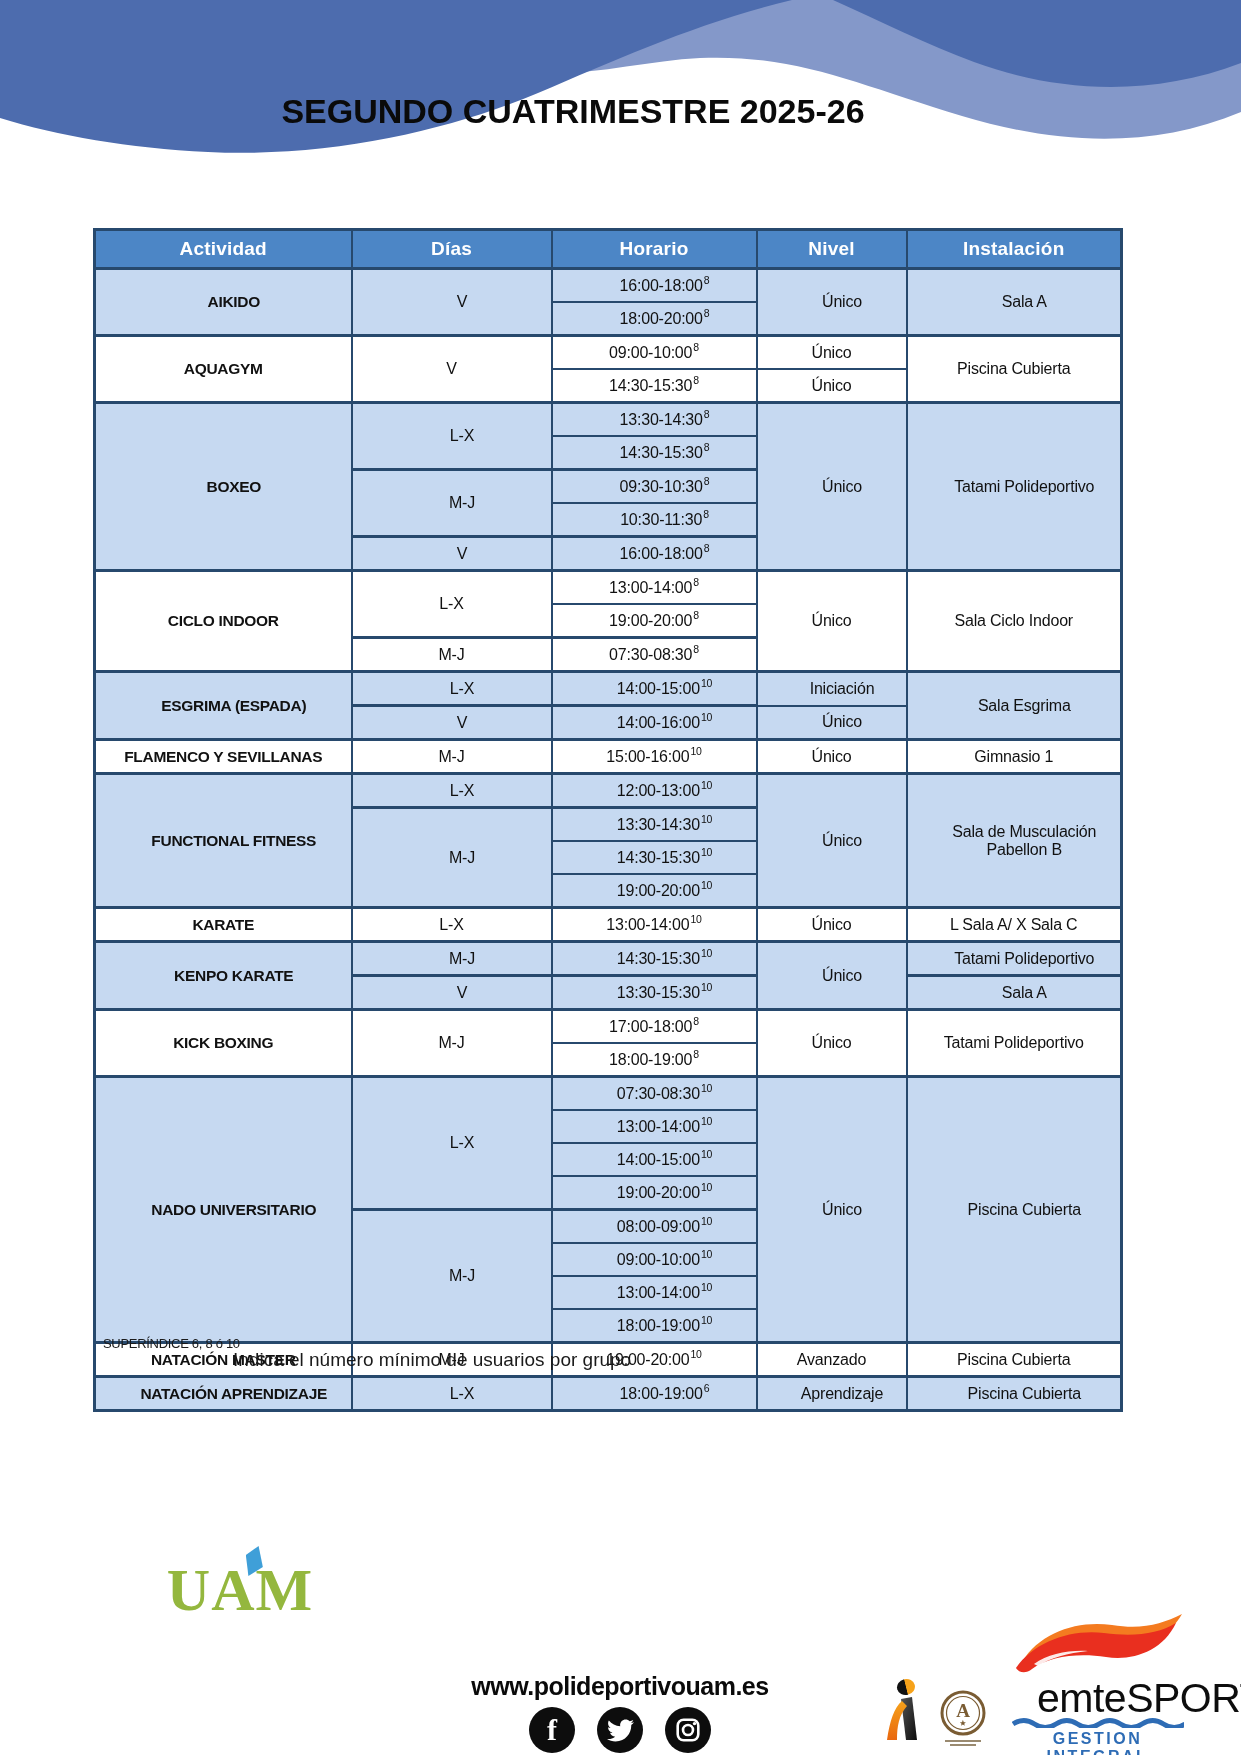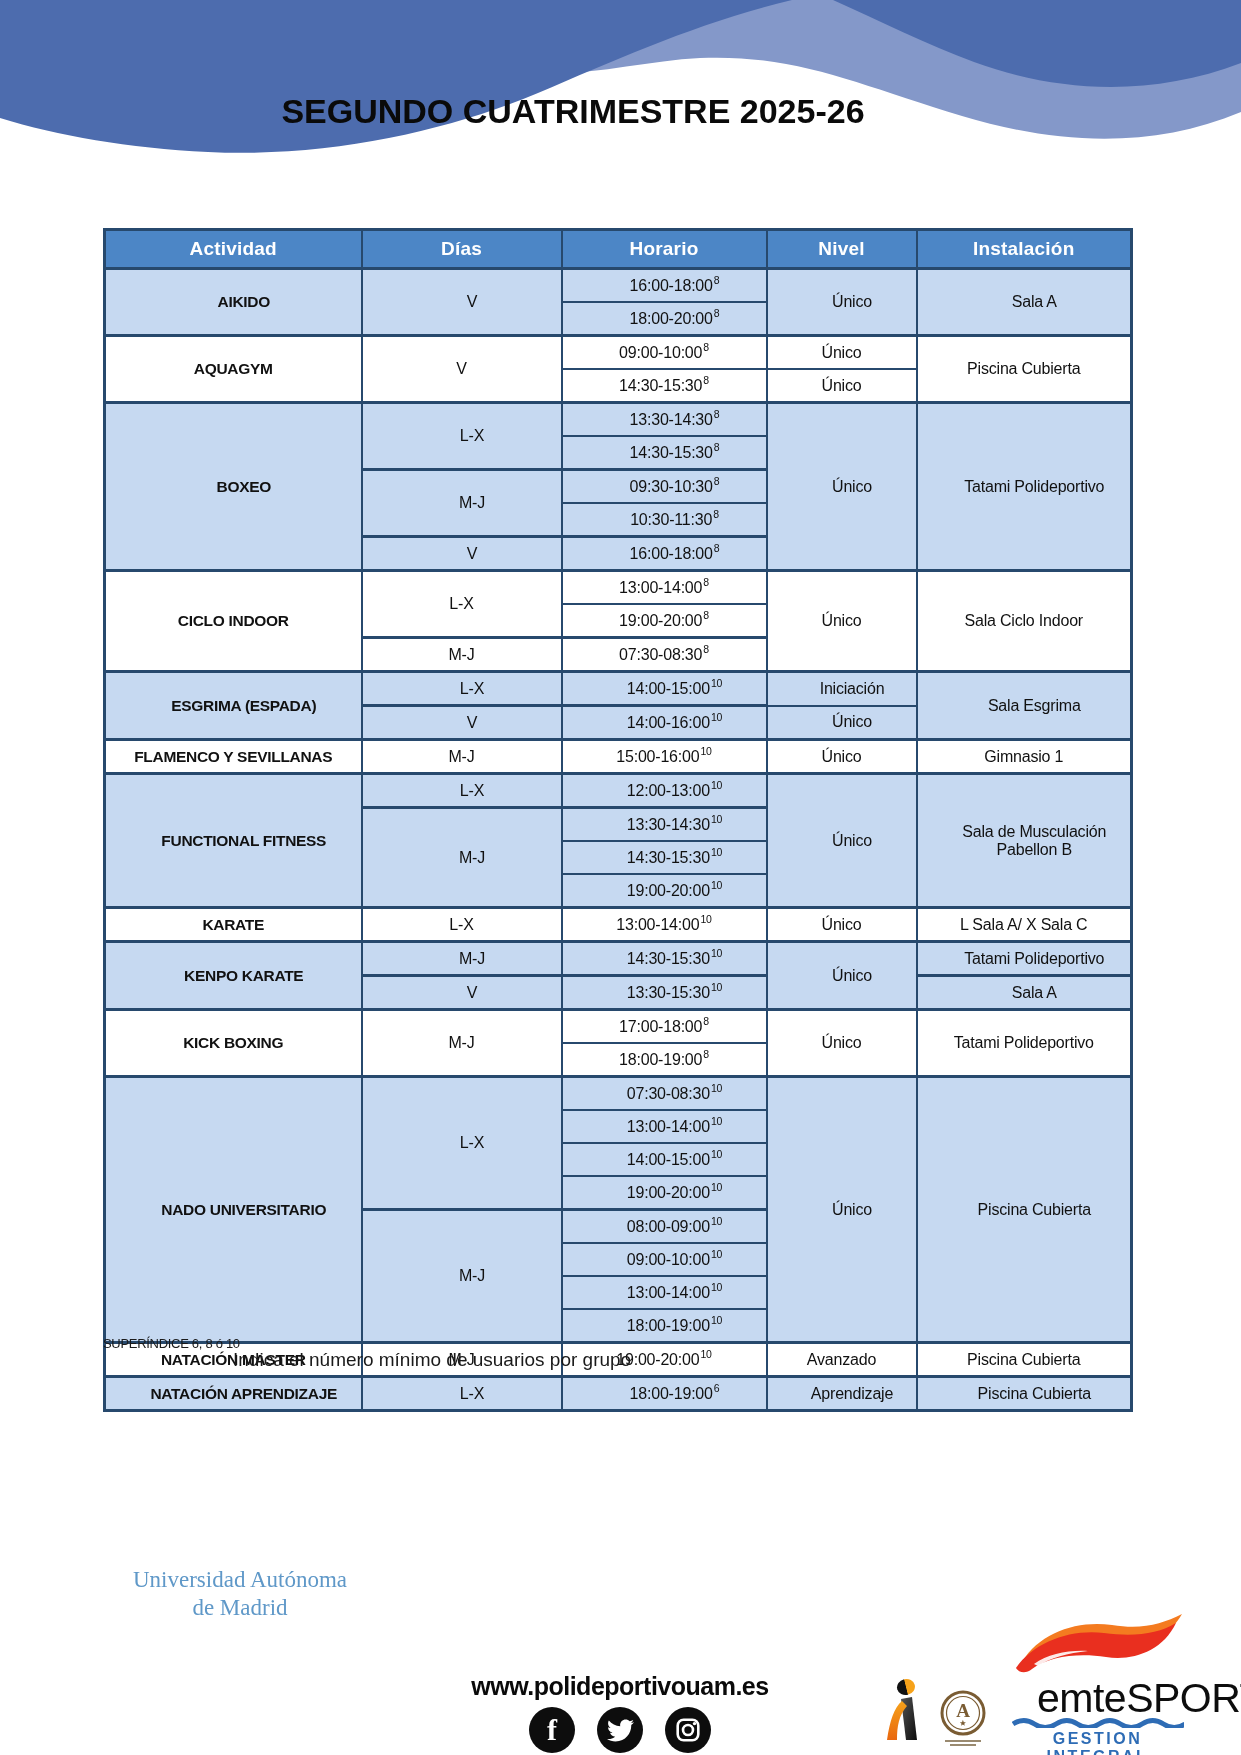--- a/index.html
+++ b/index.html
@@ -22,21 +22,21 @@
 
   
   .wave{position:absolute;top:0;left:0;width:1241px;height:215px;display:block;}
 
   
   .title-block{position:absolute;top:88px;left:0;width:1114px;text-align:center;color:#0a0a0a;}
   .title-line1{font-size:31px;font-weight:800;letter-spacing:0px;line-height:42px;}
   .title-line2{font-size:34px;font-weight:800;letter-spacing:0px;line-height:46px;margin-left:32px;}
 
   
-  .schedule-wrap{position:absolute;left:103px;top:228px;width:1027px;}
+  .schedule-wrap{position:absolute;left:93px;top:228px;width:1027px;}
   table.schedule{border-collapse:collapse;table-layout:fixed;width:1027px;border:3px solid var(--border);}
   .schedule th,.schedule td{border:2px solid var(--border);text-align:center;vertical-align:middle;padding:1px 2px;}
   .schedule thead th{background:var(--header-blue);color:#fff;font-size:19px;font-weight:bold;height:34px;letter-spacing:0.2px;}
   .schedule tbody td{font-size:16px;color:#111;height:29px;letter-spacing:-0.2px;}
   .schedule tr.shade-light td{background:var(--row-light);padding-left:23px;}
   .schedule tr.shade-white td{background:#ffffff;}
   .schedule td.col-activity{font-weight:bold;font-size:15.5px;letter-spacing:-0.3px;}
   .schedule tr.group-start td{border-top:3px solid var(--border);}
   .schedule td.sub-start{border-top:3px solid var(--border);}
   .schedule td.col-instalacion{white-space:pre-line;}
@@ -269,23 +269,23 @@
             <td rowspan="1" class="col-instalacion">Piscina Cubierta</td>
           </tr>
         </tbody>
     </table>
   </div>
 
   <div class="footnote-small">SUPERÍNDICE 6, 8 ó 10</div>
   <div class="footnote-main">Indica el número mínimo de usuarios por grupo</div>
 
   <div class="uam-logo">
-    <div class="uam-name">
-      <div>Universidad Autónoma</div>
-      <div>de Madrid</div>
+    <div class="uam-acronym">
+      <span>UAM</span>
+      <span class="uam-flag"></span>
     </div>
   </div>
 
   <div class="web-block">
     <div class="web-url">www.polideportivouam.es</div>
     <div class="social-row">
       <div class="social-circle">
         <span class="fb-glyph">f</span>
       </div>
       <div class="social-circle">

